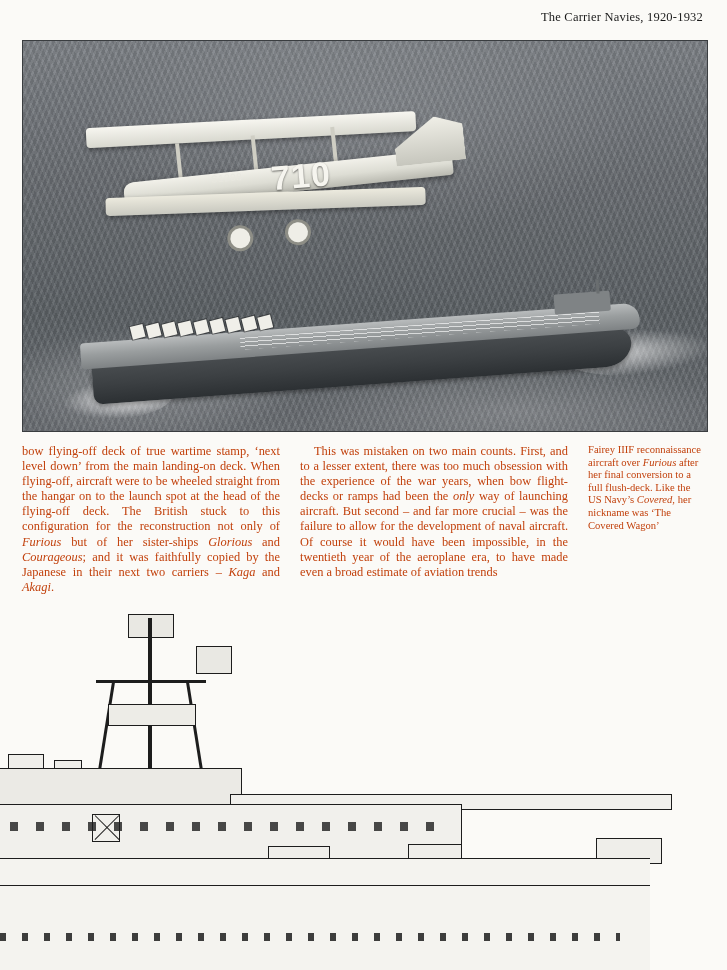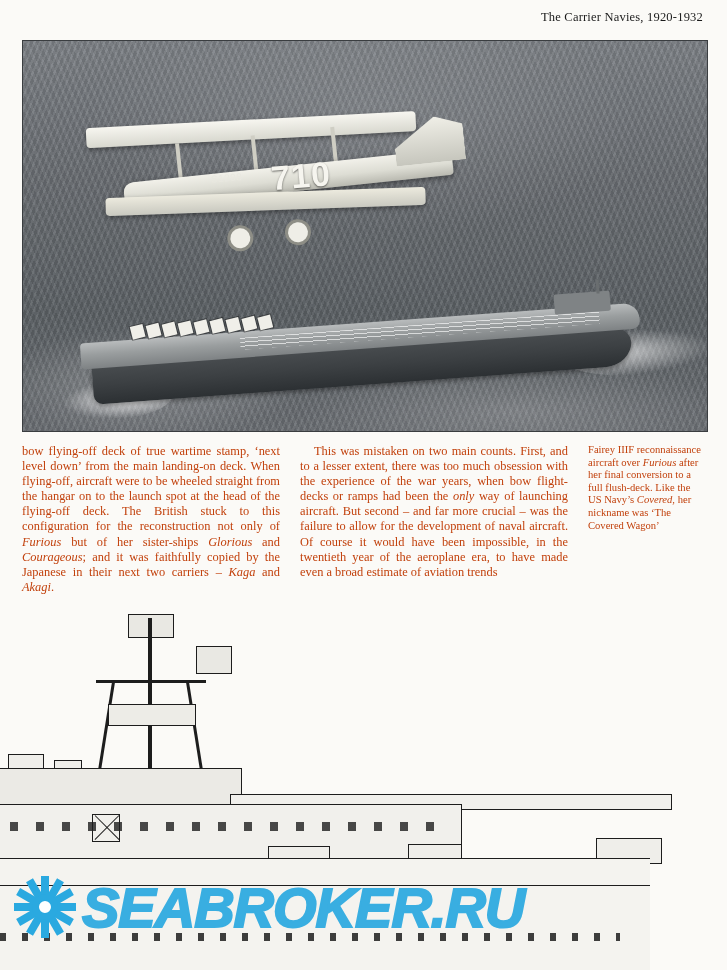--- a/index.html
+++ b/index.html
@@ -487,26 +487,14 @@
     <div class="window-row"></div>
     <div class="diag-x"></div>
     <div class="d-box small-box-3"></div>
     <div class="d-box small-box-4"></div>
     <div class="d-box small-box-5"></div>
     <div class="hull-profile">
       <div class="portholes"></div>
     </div>
   </div>
 
-  <div class="watermark">
-    <div class="wm-burst">
-      <span style="transform:rotate(0deg)"></span>
-      <span style="transform:rotate(30deg)"></span>
-      <span style="transform:rotate(60deg)"></span>
-      <span style="transform:rotate(90deg)"></span>
-      <span style="transform:rotate(120deg)"></span>
-      <span style="transform:rotate(150deg)"></span>
-      <i></i>
-    </div>
-    <div class="wm-text">SEABROKER.RU</div>
-  </div>
 
 </div>
 
 </body></html>

